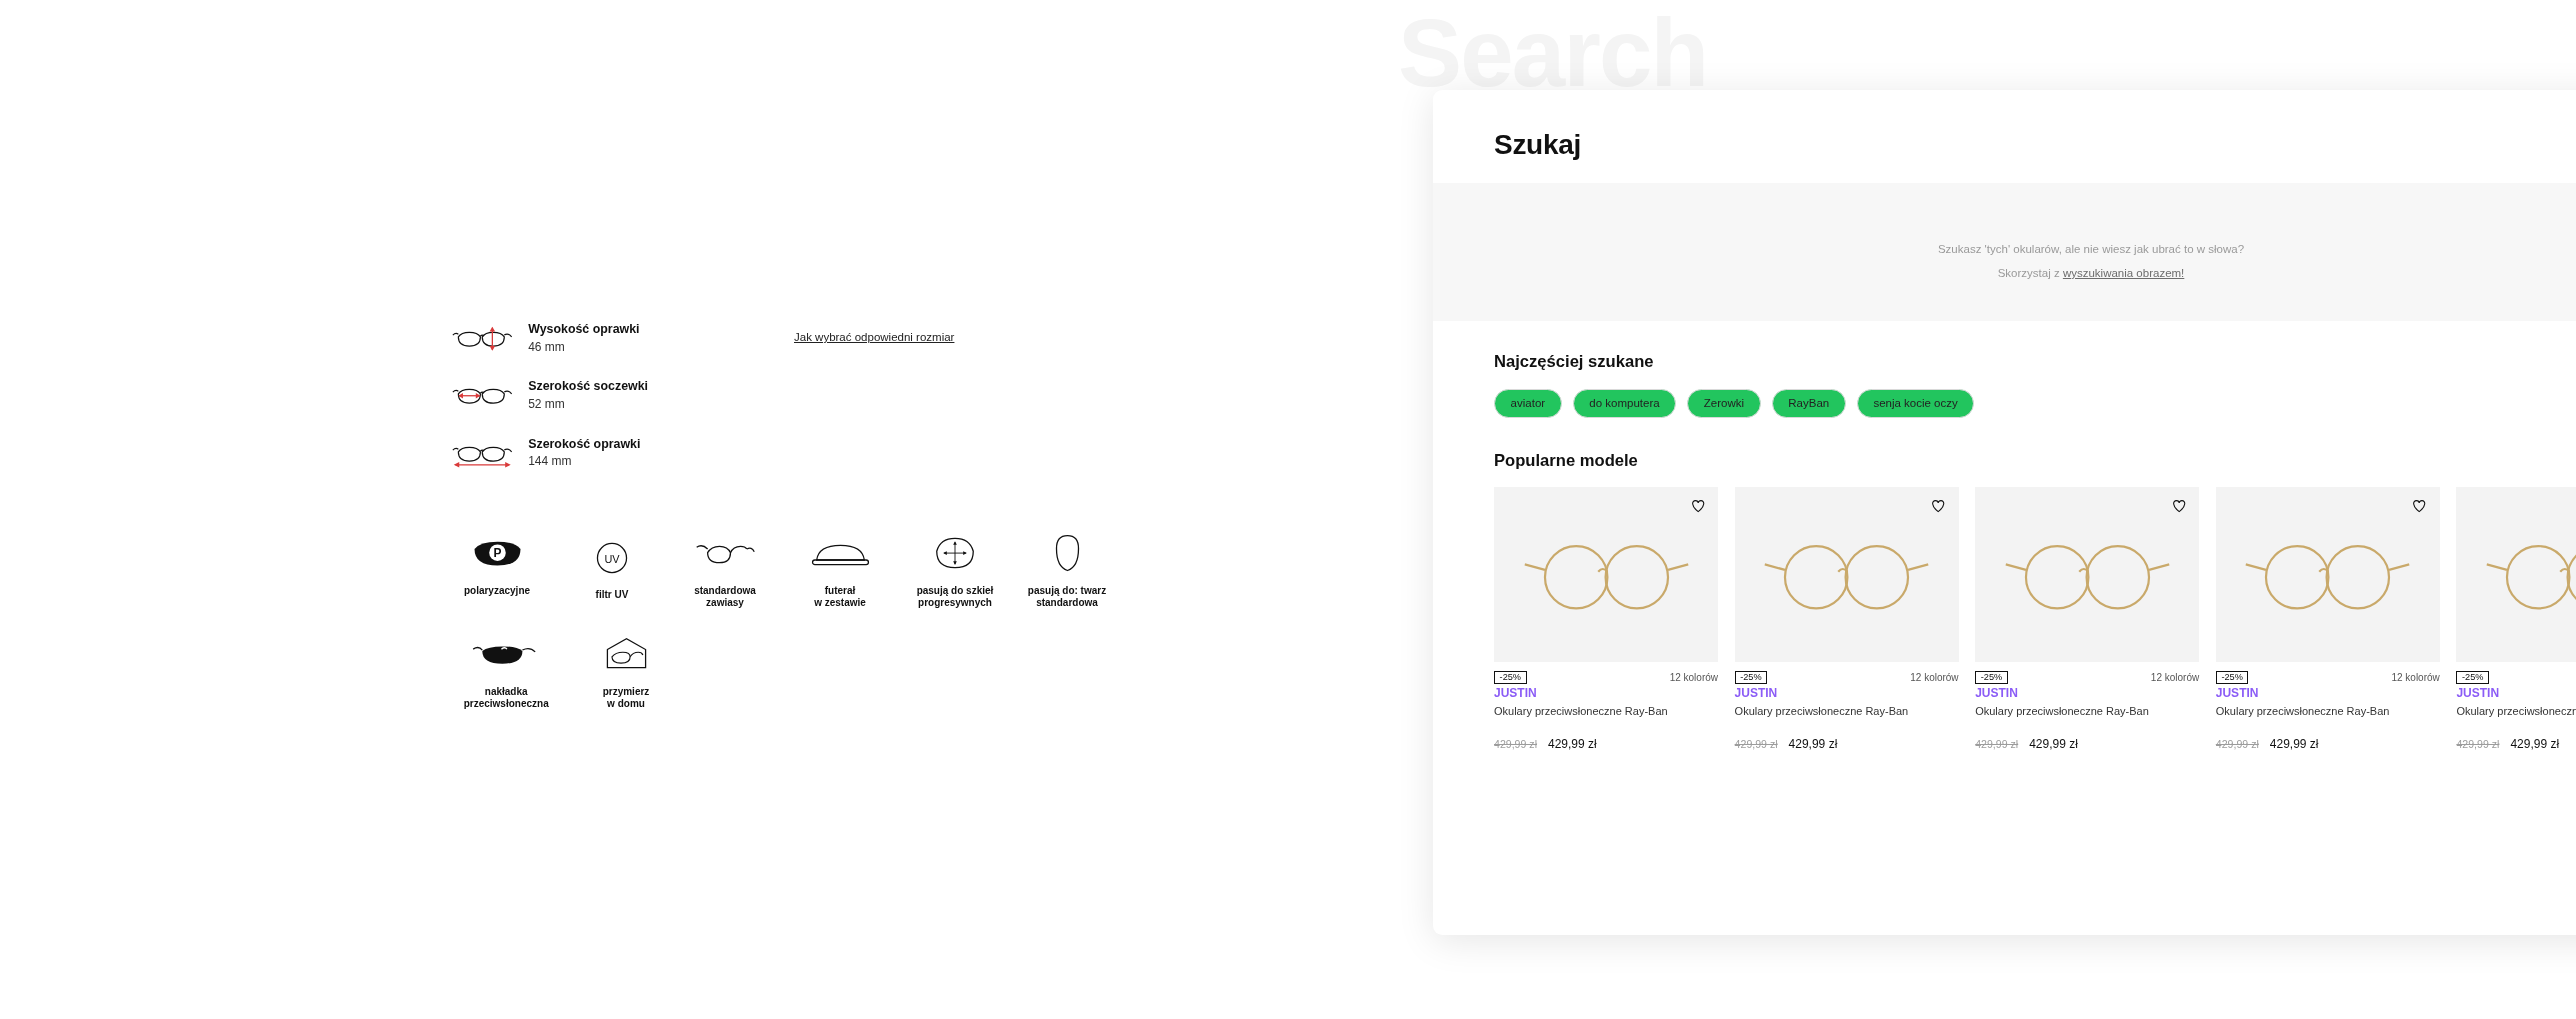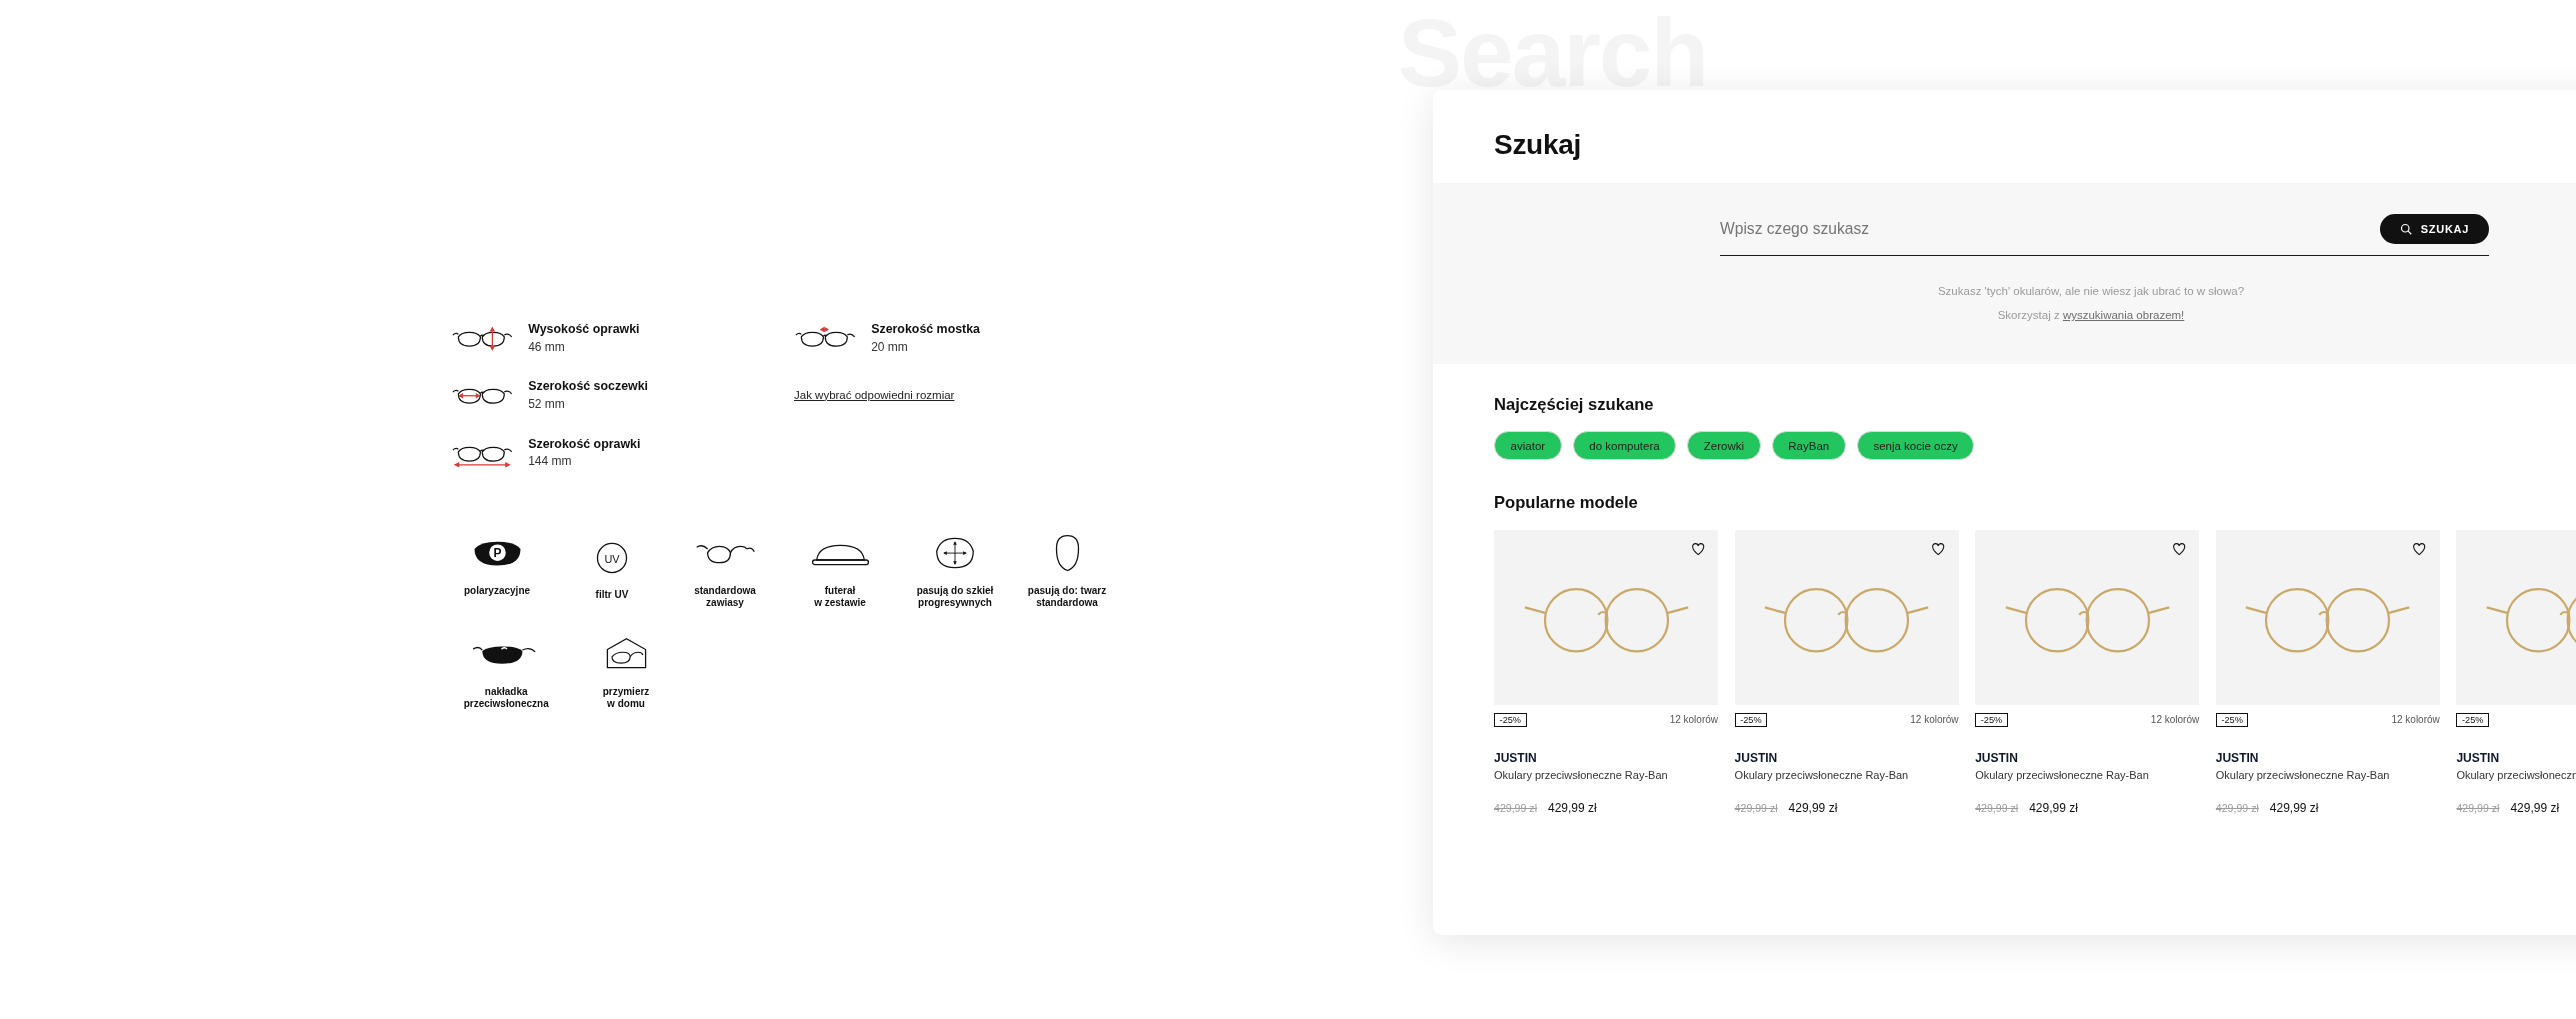--- a/index.html
+++ b/index.html
@@ -141,21 +141,21 @@
   }
   .card-meta {
     display: flex; justify-content: space-between; align-items: center;
     margin-top: 8.3px;
   }
   .badge-sale {
     border: 0.9px solid #111; font-size: 9.2px; padding: 0.9px 4.6px; color: #111;
     font-weight: normal;
   }
   .colors { font-size: 10px; color: #555; }
-  .card-brand { font-size: 12px; font-weight: bold; color: #0f172a; margin-top: 24px; }
+  .card-brand { font-size: 12px; font-weight: bold; color: #8b5cf6; margin-top: 2px; }
   .card-name { font-size: 11px; color: #333; margin-top: 4.6px; }
   .card-prices { margin-top: 20px; display: flex; align-items: baseline; gap: 11px; }
   .price-old { font-size: 10.6px; color: #9c9c9c; text-decoration: line-through; }
   .price-new { font-size: 12px; color: #111; }
 
   svg { display: block; }
 </style>
 </head>
 <body>
 
@@ -217,38 +217,20 @@
       </div>
       <div class="spec-text">
         <div class="spec-label">Szerokość oprawki</div>
         <div class="spec-value">144 mm</div>
       </div>
     </div>
   </div>
 
   <div class="spec-col" style="left:794px; top:322px; width:294px;">
 
-    <div class="spec-row">
-      <div class="spec-glyph">
-        <svg width="68" height="39" viewBox="0 0 74 42">
-          <path d="M8 16 q3 -5 12 -5 q9 0 12 5 q0 10 -12 10 q-12 0 -12 -10 z" fill="none" stroke="#111" stroke-width="1.3"></path>
-          <path d="M34 16 q3 -5 12 -5 q9 0 12 5 q0 10 -12 10 q-12 0 -12 -10 z" fill="none" stroke="#111" stroke-width="1.3"></path>
-          <path d="M32 15 q2 -2 4 0" fill="none" stroke="#111" stroke-width="1.3"></path>
-          <path d="M2 14 q3 -3 6 -1" fill="none" stroke="#111" stroke-width="1.3"></path>
-          <path d="M58 14 q4 -3 8 2" fill="none" stroke="#111" stroke-width="1.3"></path>
-          <line x1="29" y1="8" x2="37" y2="8" stroke="#d93a3a" stroke-width="1.4"></line>
-          <path d="M28 8 l5 -3 l0 6 z" fill="#d93a3a"></path>
-          <path d="M38 8 l-5 -3 l0 6 z" fill="#d93a3a"></path>
-        </svg>
-      </div>
-      <div class="spec-text">
-        <div class="spec-label">Szerokość mostka</div>
-        <div class="spec-value">20 mm</div>
-      </div>
-    </div>
 
 
     <a class="spec-link" href="#">Jak wybrać odpowiedni rozmiar</a>
   </div>
 
   <div class="tiles" style="left:442px; top:529px; width:662px; height:193px;">
 
     <div class="tile" style="left:0px; top:0px;">
       <div class="tile-art">
         <svg width="57" height="37" viewBox="0 0 62 40">
@@ -348,32 +330,20 @@
 
   <div class="ghost-title" id="ghost-search">Search</div>
 
   <div class="modal">
 
     <div class="modal-head">
       <div class="modal-title">Szukaj</div>
     </div>
 
     <div class="search-band">
-      <div class="search-row">
-        <input class="search-input" type="text" placeholder="Wpisz czego szukasz" style="">
-        <button class="search-btn">
-          <span>
-            <svg width="12" height="12" viewBox="0 0 16 16">
-              <circle cx="7" cy="7" r="5" fill="none" stroke="#fff" stroke-width="1.6"></circle>
-              <line x1="10.6" y1="10.6" x2="15" y2="15" stroke="#fff" stroke-width="1.6"></line>
-            </svg>
-          </span>
-          <span>SZUKAJ</span>
-        </button>
-      </div>
 
       <div class="search-hint">
         <div>Szukasz 'tych' okularów, ale nie wiesz jak  ubrać to w słowa?</div>
         <div style="margin-top:5.5px;">
           <span>Skorzystaj z </span><a href="#">wyszukiwania obrazem!</a>
         </div>
       </div>
     </div>
 
     <div class="section">

